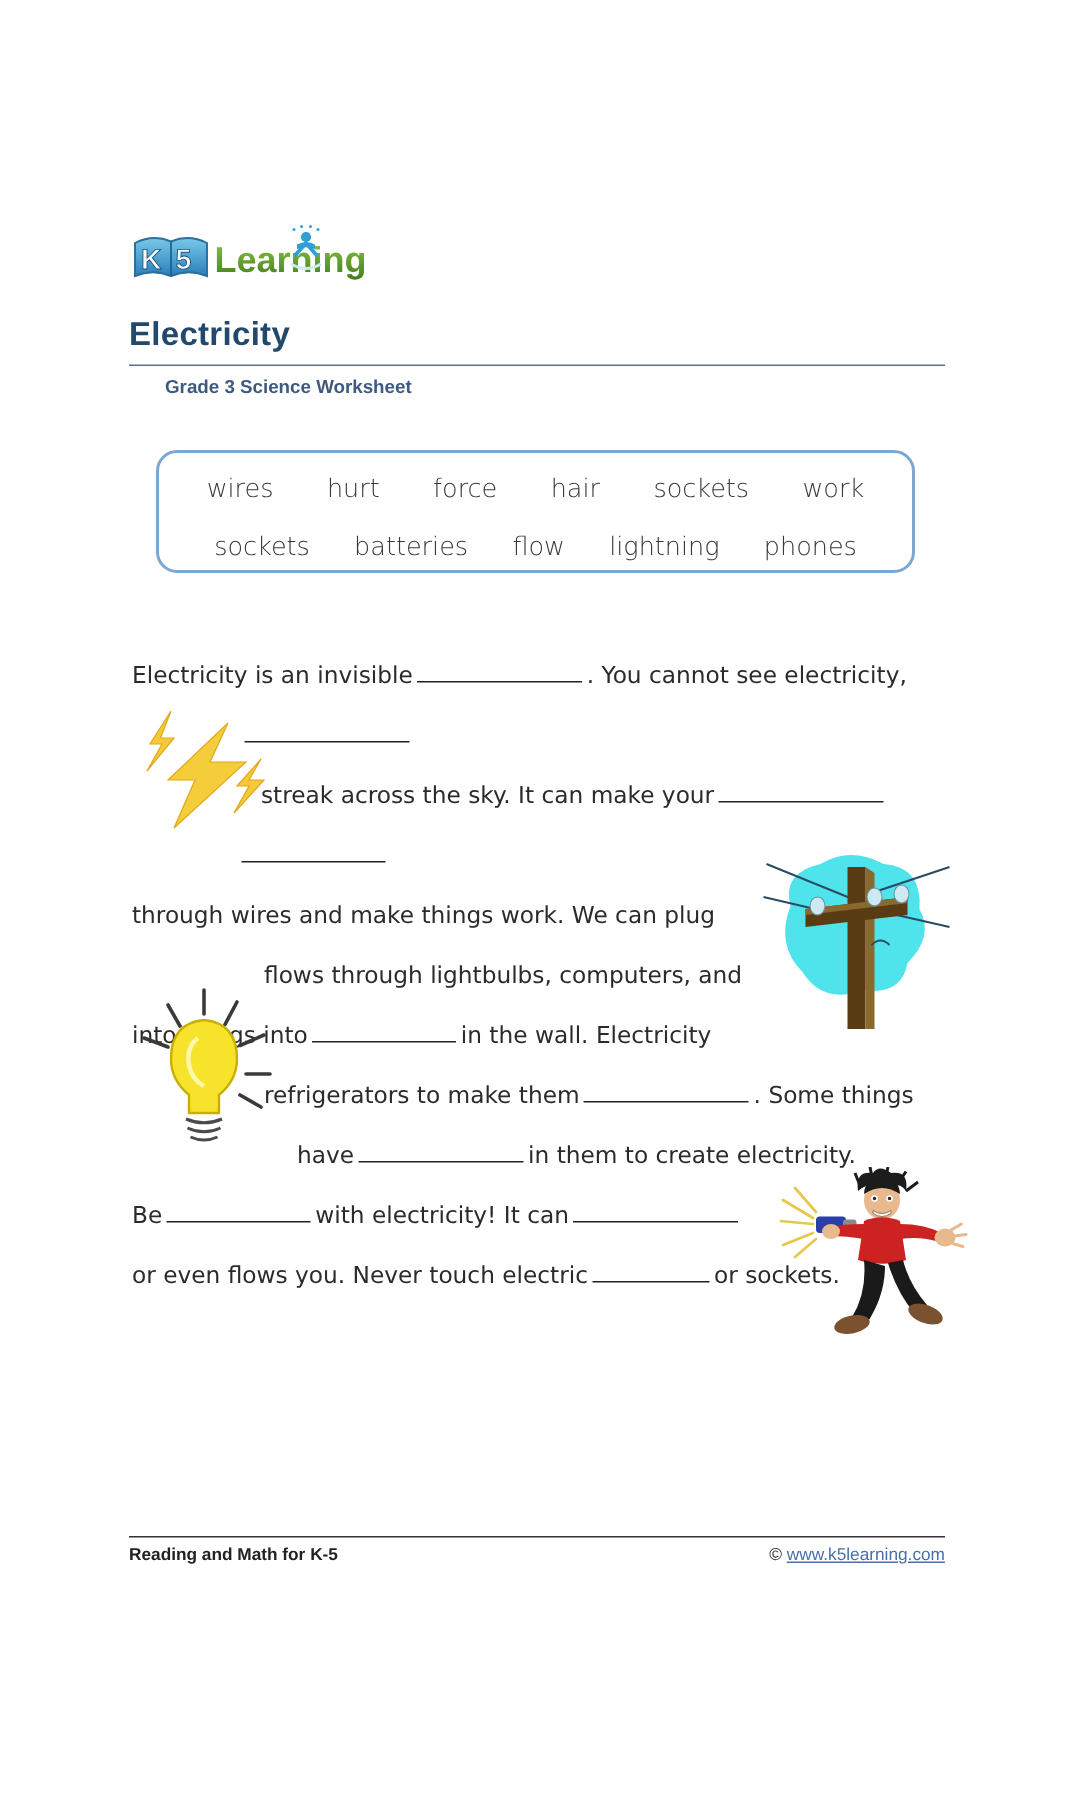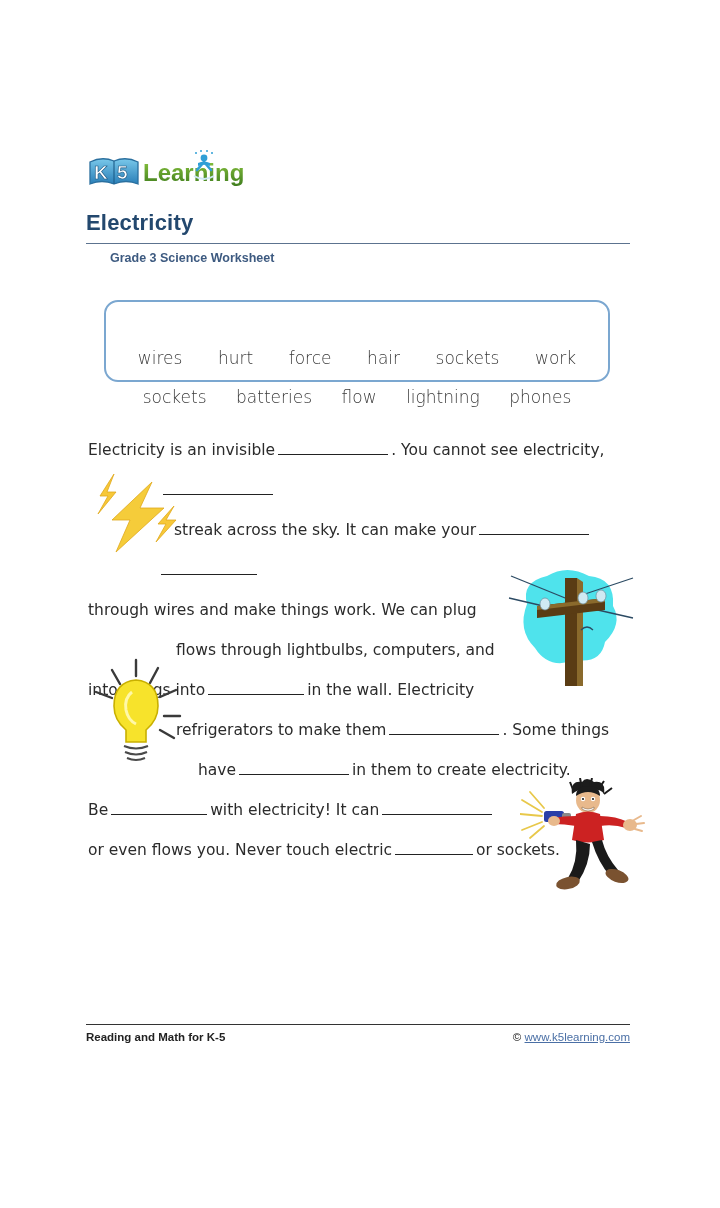--- a/index.html
+++ b/index.html
@@ -79,21 +79,21 @@
     display: flex;
     justify-content: space-around;
     align-items: center;
     font-size: 17px;
     color: #3a3a3a;
     font-family: "DejaVu Sans", sans-serif;
     font-weight: 300;
   }
   .wb-row-1 { top: 14px; padding: 0 14px; box-sizing: border-box; }
   .wb-row-2 { top: 53px; padding: 0 22px; box-sizing: border-box; }
-  .wb-word { white-space: nowrap; margin-top: 32px; }
+  .wb-word { white-space: nowrap; }
 
   
   .body-text {
     position: absolute;
     left: 88px;
     top: 430px;
     width: 560px;
     font-family: "DejaVu Sans", sans-serif;
     font-size: 15.5px;
     color: #2b2b2b;

